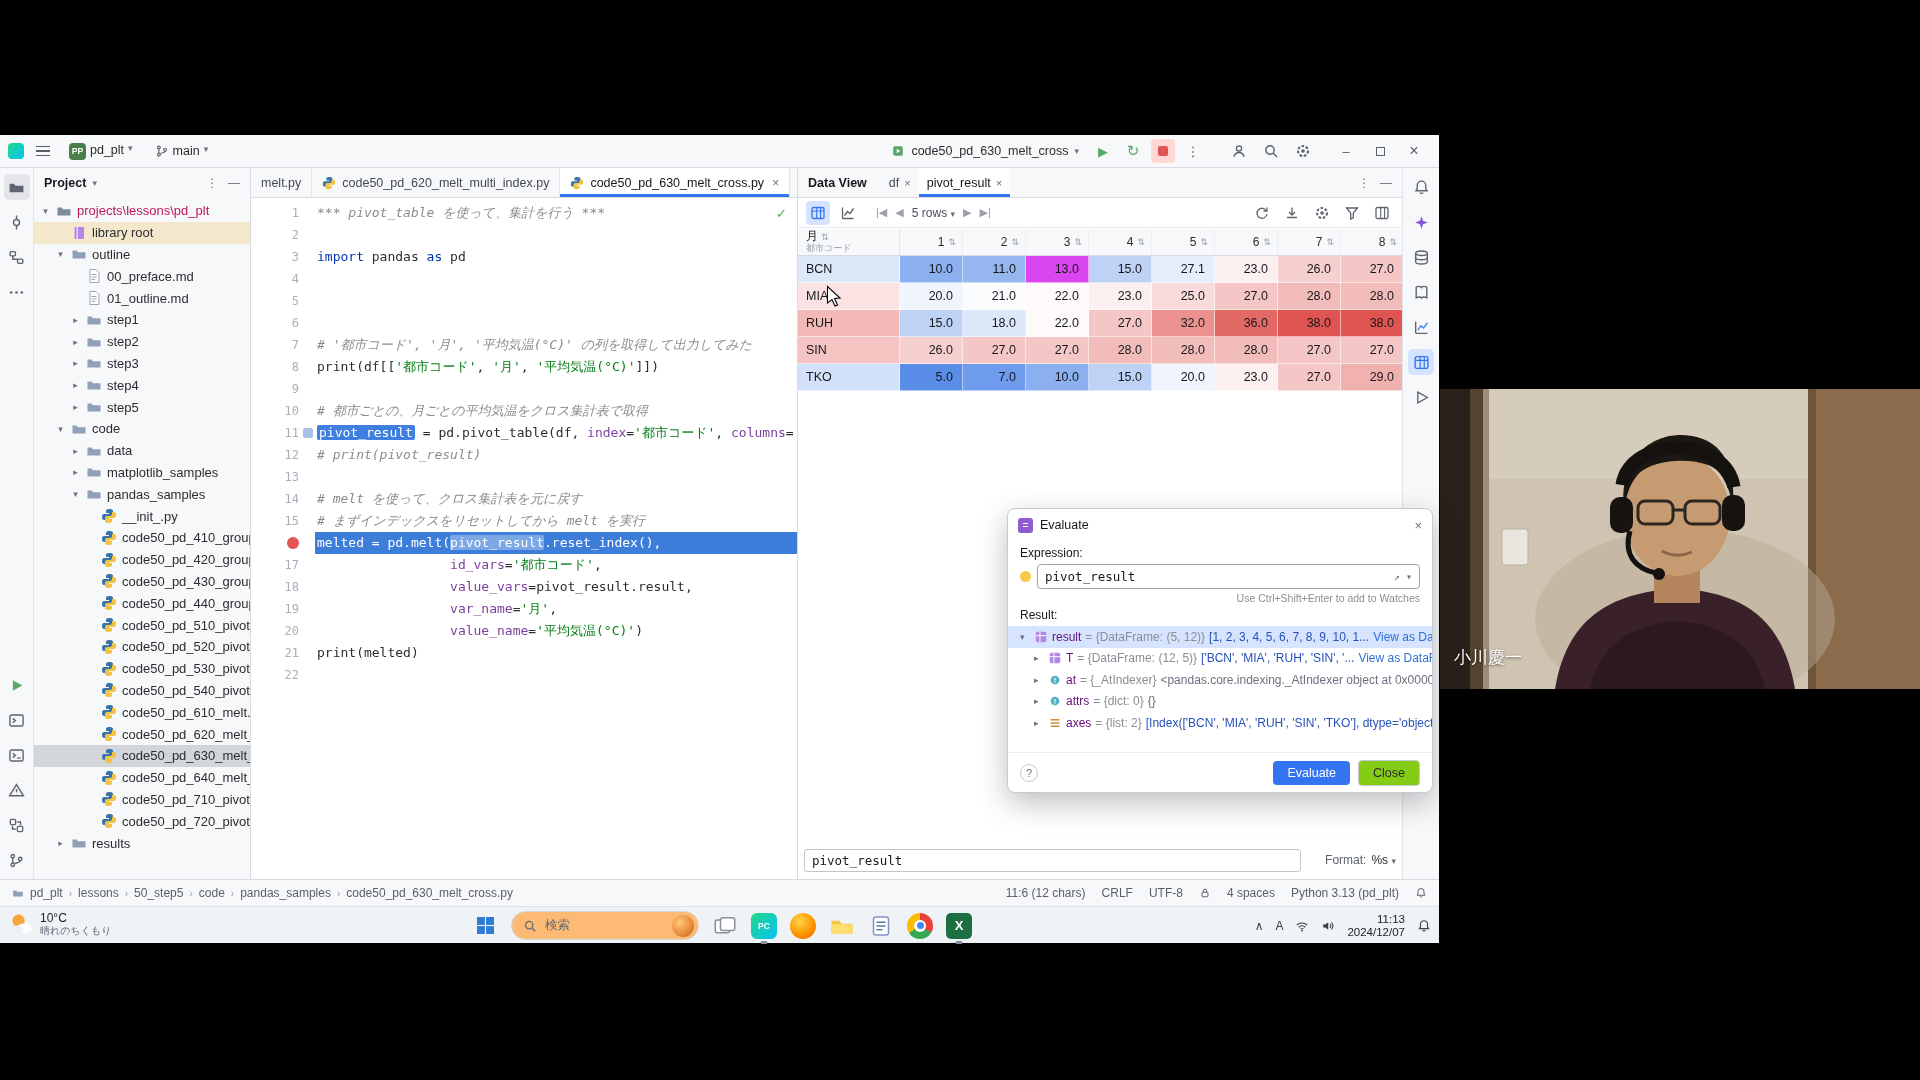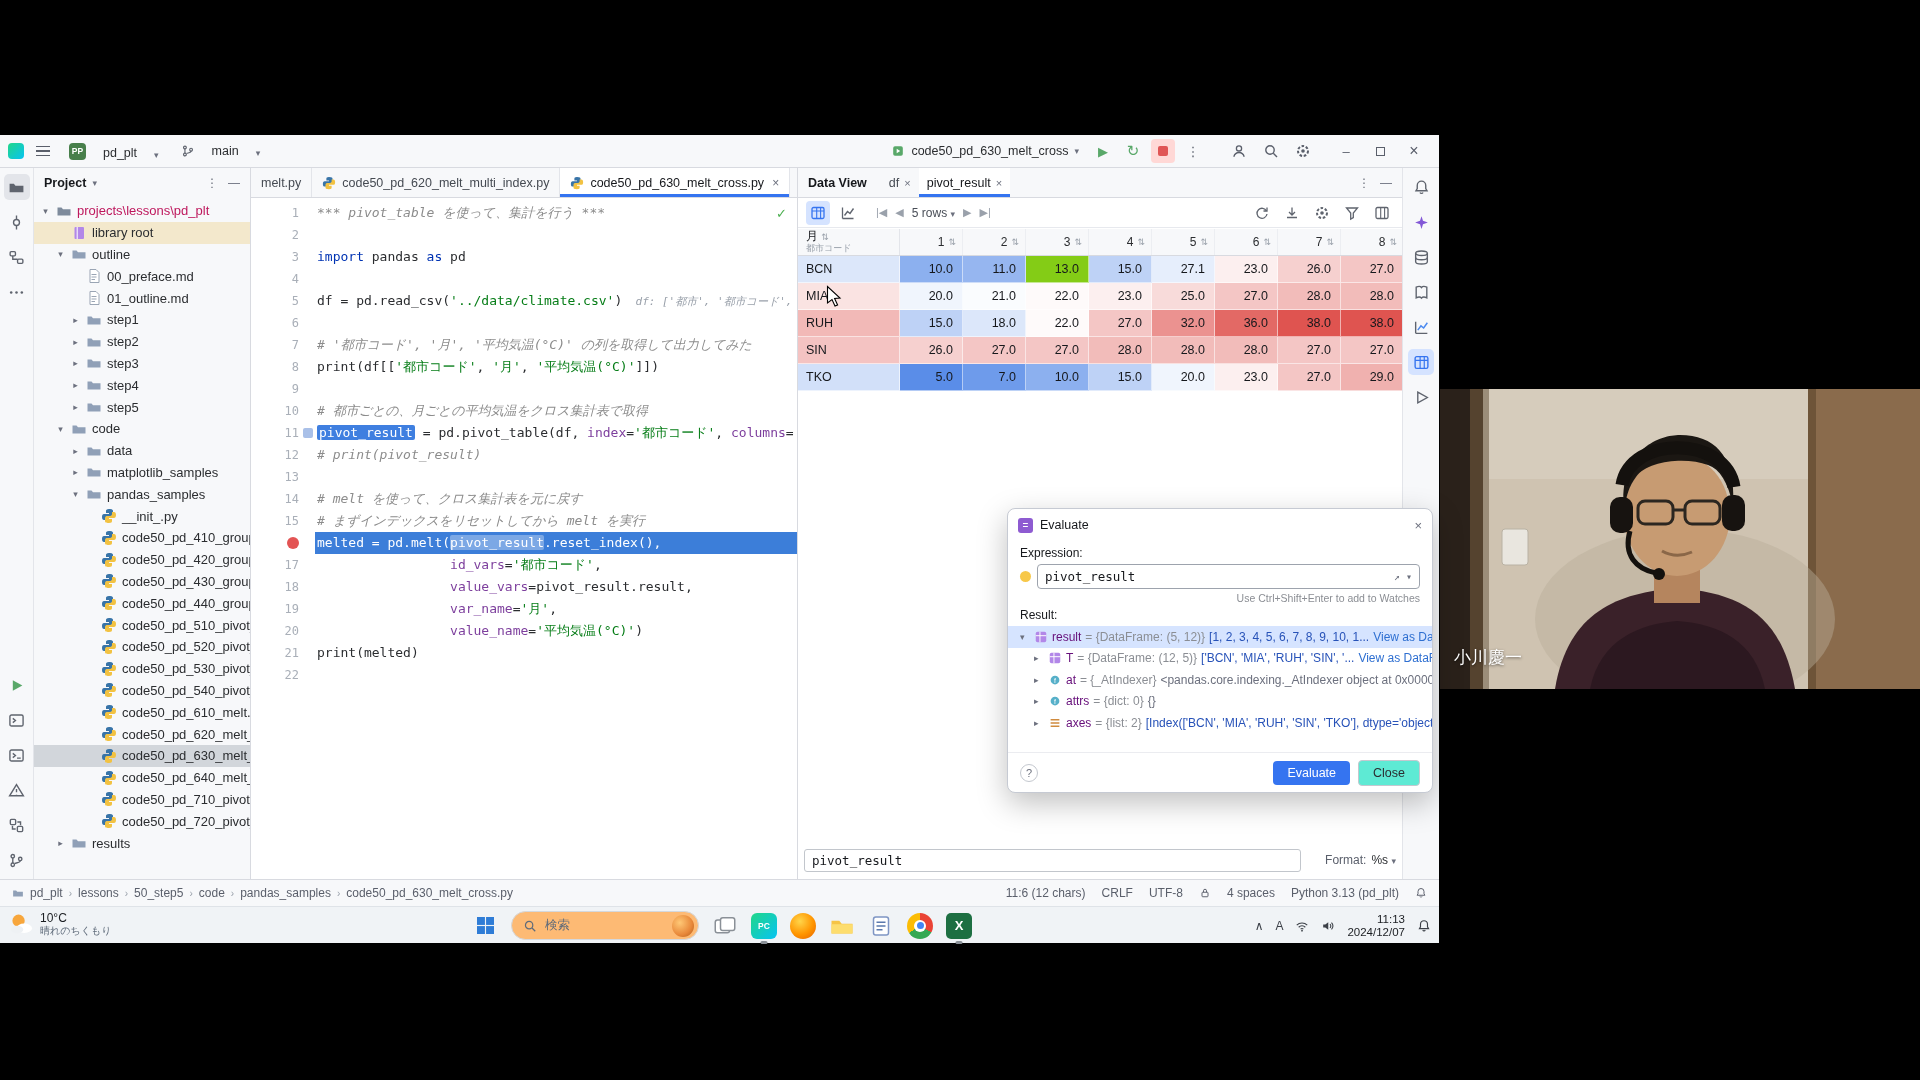--- a/index.html
+++ b/index.html
@@ -1,20 +1,20 @@
 <!DOCTYPE html>
 <html><head>
 <meta charset="utf-8">
 <style>
 *{box-sizing:border-box;margin:0;padding:0}
 html,body{width:1920px;height:1080px;background:#000;overflow:hidden;font-family:"Liberation Sans",sans-serif;color:#2b2d30;-webkit-font-smoothing:antialiased}
 #screen{position:absolute;left:0;top:135px;width:1439px;height:808px;background:#fff;font-size:13px}
 
 #titlebar{position:absolute;top:0;left:0;right:0;height:33px;background:#f7f8fa;border-bottom:1px solid #d8dae0;display:flex;align-items:center;padding:0 8px;gap:8px}
-.tb-chip{display:flex;align-items:flex-end;gap:17px;padding:3px 7px;border-radius:4px;font-size:12.5px;color:#2b2d30;cursor:default}
+.tb-chip{display:flex;align-items:flex-start;gap:4px;padding:3px 7px;border-radius:4px;font-size:12.5px;color:#2b2d30;cursor:default}
 .burger{display:flex;flex-direction:column;gap:3px;padding:4px}
 .burger i{display:block;width:14px;height:1.6px;background:#5a5f6b}
 .pp-badge{width:17px;height:17px;border-radius:4px;background:#487f4b;color:#fff;font-size:8.5px;font-weight:bold;display:flex;align-items:center;justify-content:center}
 .chev{font-size:9px;color:#6c707e}
 #run-group{display:flex;align-items:center;gap:6px;margin-left:auto;margin-right:14px}
 .run-cfg{display:flex;align-items:center;gap:6px;font-size:12.5px;padding:3px 6px;border-radius:4px}
 .run-btn{width:24px;height:24px;display:flex;align-items:center;justify-content:center;border-radius:4px;font-size:13px}
 .stop-pill{background:#ffd8d6}
 .stop-sq{width:10px;height:10px;background:#e05555;border-radius:2px}
 .win-btns{display:flex;align-items:center;margin-left:6px}
@@ -110,21 +110,21 @@
 .erow .eic{width:14px;height:14px;flex:none}
 .ename{color:#660e7a}
 .etype{color:#8b8e94}
 .eval-v{color:#2752b8}
 .eval-g{color:#6c707e}
 .elink{color:#2e6fd1}
 #eval-foot{height:40px;border-top:1px solid #ebecf0;display:flex;align-items:center;padding:0 12px;gap:8px;flex:none}
 .help-c{width:18px;height:18px;border-radius:50%;border:1px solid #c4c8cf;color:#6c707e;font-size:11px;display:flex;align-items:center;justify-content:center}
 .btn{border-radius:4px;font-size:12.5px;padding:5px 14px}
 .btn.primary{background:#3574f0;color:#fff;margin-left:auto}
-.btn.plain{background:#5eead4;border:1px solid #c4c8cf;color:#2b2d30}
+.btn.plain{background:#84cc16;border:1px solid #c4c8cf;color:#2b2d30}
 
 #statusbar{position:absolute;left:0;right:0;bottom:37px;height:27px;background:#f7f8fa;border-top:1px solid #d8dae0;display:flex;align-items:center;padding:0 12px;font-size:12px;color:#5a5f6b;gap:6px}
 #crumbs{display:flex;align-items:center;gap:6px;white-space:nowrap}
 .crumb-sep{color:#9aa1ab;font-size:10px}
 #status-right{margin-left:auto;display:flex;align-items:center;gap:16px;white-space:nowrap}
 
 #taskbar{position:absolute;left:0;right:0;bottom:0;height:37px;background:#f0f3f6;border-top:1px solid #dfe3e8}
 #tb-weather{position:absolute;left:8px;top:4px;display:flex;align-items:center;gap:6px}
 #tb-weather .wt1{font-size:12px;color:#1a1d21;line-height:14px}
 #tb-weather .wt2{font-size:10px;color:#5f6b7a;line-height:12px}
@@ -551,21 +551,21 @@
             <span>code50_pd_630_melt_cross.py</span>
             <span class="tclose">×</span>
           </span>
           <span class="etabs-right"></span>
         </div>
       <div id="code-lines">
           <div class="cl"><div class="gut">1</div><div class="ct"><span class="tok-c">*** pivot_table を使って、集計を行う ***</span></div></div>
           <div class="cl"><div class="gut">2</div><div class="ct"></div></div>
           <div class="cl"><div class="gut">3</div><div class="ct"><span class="tok-k">import</span><span class=""> pandas </span><span class="tok-k">as</span><span class=""> pd</span></div></div>
           <div class="cl"><div class="gut">4</div><div class="ct"></div></div>
-          <div class="cl"><div class="gut">5</div><div class="ct"><span class="">df = pd.read_csv(</span><span class="tok-s">'../data/climate.csv'</span><span class="">)</span><span class="tok-h">  df: ['都市', '都市コード',</span></div></div>
+          <div class="cl"><div class="gut">5</div></div>
           <div class="cl"><div class="gut">6</div><div class="ct"></div></div>
           <div class="cl"><div class="gut">7</div><div class="ct"><span class="tok-c"># '都市コード', '月', '平均気温(°C)' の列を取得して出力してみた</span></div></div>
           <div class="cl"><div class="gut">8</div><div class="ct"><span class="">print(df[[</span><span class="tok-s">'都市コード'</span><span class="">, </span><span class="tok-s">'月'</span><span class="">, </span><span class="tok-s">'平均気温(°C)'</span><span class="">]])</span></div></div>
           <div class="cl"><div class="gut">9</div><div class="ct"></div></div>
           <div class="cl"><div class="gut">10</div><div class="ct"><span class="tok-c"># 都市ごとの、月ごとの平均気温をクロス集計表で取得</span></div></div>
           <div class="cl"><div class="gut">11<span class="gic"></span></div><div class="ct"><span class="tok-w">pivot_result</span><span class=""> = pd.pivot_table(df, </span><span class="tok-kw">index</span><span class="">=</span><span class="tok-s">'都市コード'</span><span class="">, </span><span class="tok-kw">columns</span><span class="">=</span><span class="tok-s">'月'</span></div></div>
           <div class="cl"><div class="gut">12</div><div class="ct"><span class="tok-c"># print(pivot_result)</span></div></div>
           <div class="cl"><div class="gut">13</div><div class="ct"></div></div>
           <div class="cl"><div class="gut">14</div><div class="ct"><span class="tok-c"># melt を使って、クロス集計表を元に戻す</span></div></div>
           <div class="cl"><div class="gut">15</div><div class="ct"><span class="tok-c"># まずインデックスをリセットしてから melt を実行</span></div></div>
@@ -661,21 +661,21 @@
             <div class="dvhc">4 <span class="sort">⇅</span></div>
             <div class="dvhc">5 <span class="sort">⇅</span></div>
             <div class="dvhc">6 <span class="sort">⇅</span></div>
             <div class="dvhc">7 <span class="sort">⇅</span></div>
             <div class="dvhc">8 <span class="sort">⇅</span></div>
           </div>
           <div class="dvr">
             <div class="dv-lab" style="background:rgb(220,231,250)">BCN</div>
             <div class="dv-cell" style="background:rgb(140,176,239)">10.0</div>
             <div class="dv-cell" style="background:rgb(150,182,240)">11.0</div>
-            <div class="dv-cell" style="background:#84cc16">13.0</div>
+            <div class="dv-cell" style="background:#d946ef">13.0</div>
             <div class="dv-cell" style="background:rgb(190,210,246)">15.0</div>
             <div class="dv-cell" style="background:rgb(230,238,252)">27.1</div>
             <div class="dv-cell" style="background:rgb(252,239,239)">23.0</div>
             <div class="dv-cell" style="background:rgb(246,208,207)">26.0</div>
             <div class="dv-cell" style="background:rgb(244,198,197)">27.0</div>
           </div>
           <div class="dvr">
             <div class="dv-lab" style="background:rgb(250,227,226)">MIA</div>
             <div class="dv-cell" style="background:rgb(240,245,253)">20.0</div>
             <div class="dv-cell" style="background:rgb(250,252,254)">21.0</div>

